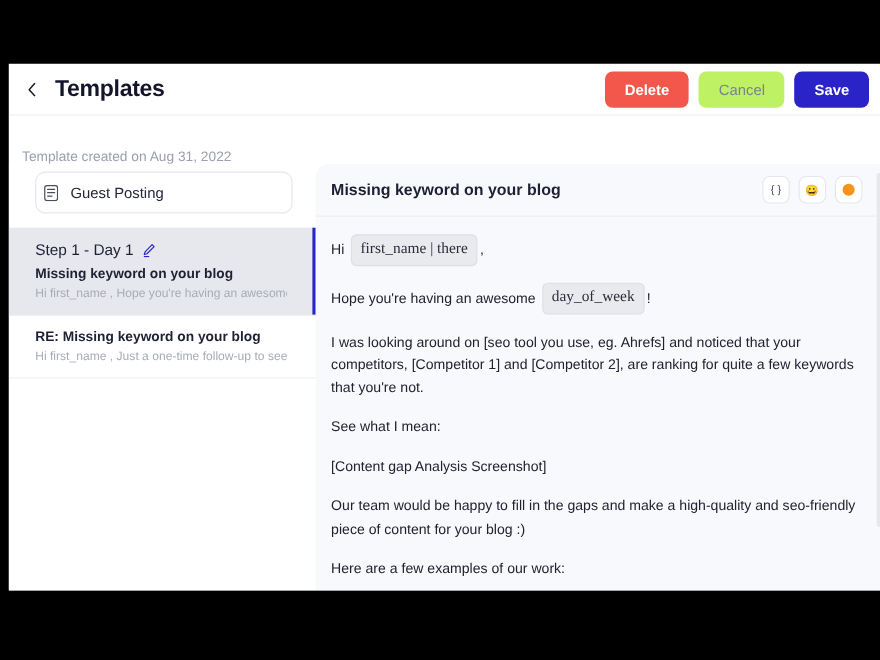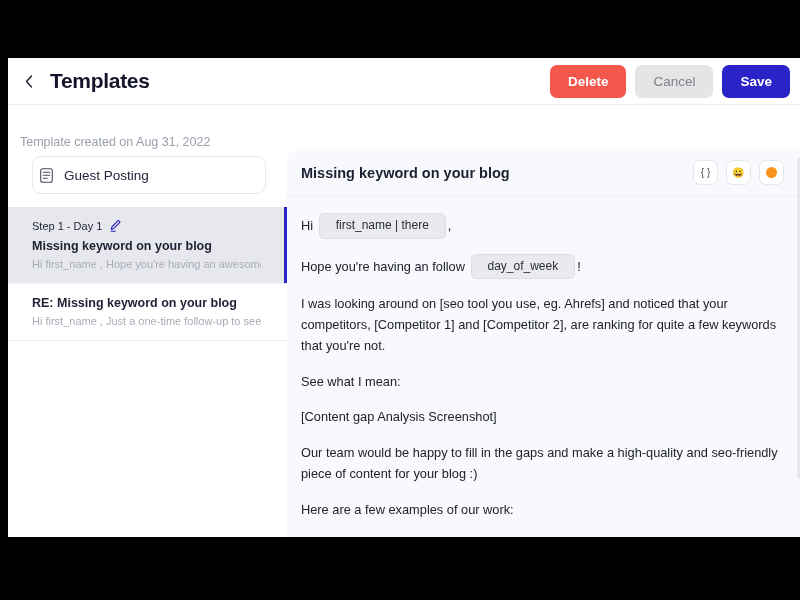--- a/index.html
+++ b/index.html
@@ -66,21 +66,21 @@
     border-radius: 7px;
     font-family: "Liberation Sans", sans-serif;
     font-size: 13.5px;
     font-weight: 600;
     padding: 0 18px;
     height: 33px;
     cursor: pointer;
     line-height: 33px;
   }
   .btn-delete { background: #f3564a; color: #ffffff; }
-  .btn-cancel { background: #e5e5e5; color: #7c8091; font-weight: 500; }
+  .btn-cancel { background: #bef264; color: #7c8091; font-weight: 500; }
   .btn-save   { background: #2a23c8; color: #ffffff; }
 
   
   .subbar {
     height: 44px;
     display: flex;
     align-items: flex-end;
     padding-left: 12px;
     background: #ffffff;
   }
@@ -135,21 +135,21 @@
     width: 3px;
     background: #2a23c8;
   }
   .step-head {
     display: flex;
     align-items: center;
     gap: 7px;
     margin-bottom: 7px;
   }
   .step-title {
-    font-size: 11px;
+    font-size: 14px;
     color: #1e2033;
     font-weight: 500;
   }
   .edit-icon { display: flex; color: #2a23c8; cursor: pointer; }
   .if-no-reply {
     font-size: 11.5px;
     color: #9aa0ad;
     margin-left: 5px;
   }
   .step-subject {
@@ -221,26 +221,27 @@
     color: #20222f;
     line-height: 1.63;
     margin-bottom: 15px;
   }
   .mail-body p.tight { margin-bottom: 0; }
   .tag {
     display: inline-block;
     background: #e9eaee;
     border: 1px solid #dcdee4;
     border-radius: 5px;
-    padding: 2px 16px;
-    font-size: 12px;
+    padding: 2px 8px;
+    font-size: 14px;
     color: #2a2c3a;
     margin: 0 2px;
     vertical-align: 1px;
     cursor: pointer;
+    font-family: Liberation Serif, serif;
   }
 
   .scrollbar-track {
     position: absolute;
     right: 6px; top: 8px;
     width: 5px;
     height: 322px;
     border-radius: 3px;
     background: #e6e8ec;
     cursor: pointer;
@@ -328,21 +329,21 @@
       </div>
 
       <div class="mail-body">
 
         <p>
           <span>Hi</span>
           <span class="tag">first_name | there</span><span>,</span>
         </p>
 
         <p>
-          <span>Hope you're having an follow</span>
+          <span>Hope you're having an awesome</span>
           <span class="tag">day_of_week</span><span>!</span>
         </p>
 
         <p>I was looking around on [seo tool you use, eg. Ahrefs] and noticed that your competitors, [Competitor 1] and [Competitor 2], are ranking for quite a few keywords that you're not.</p>
         <p>See what I mean:</p>
         <p>[Content gap Analysis Screenshot]</p>
         <p>Our team would be happy to fill in the gaps and make a high-quality and seo-friendly piece of content for your blog :)</p>
         <p>Here are a few examples of our work:</p>
 
         <p class="tight">[Link to example 1]</p>

